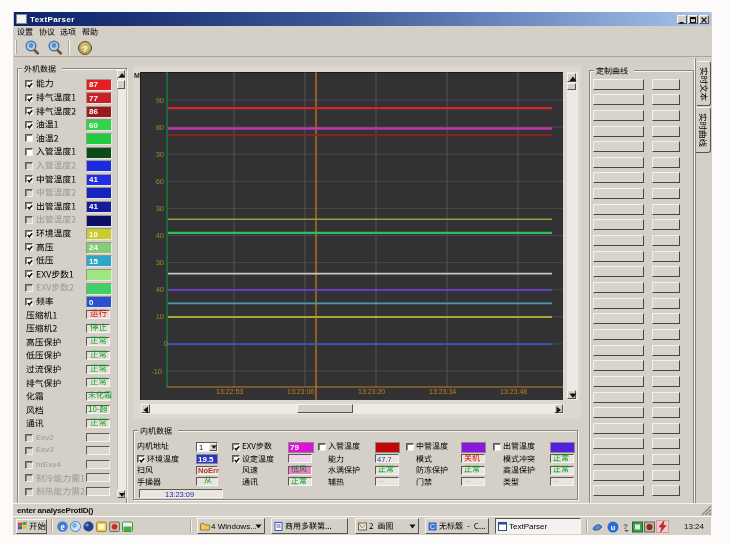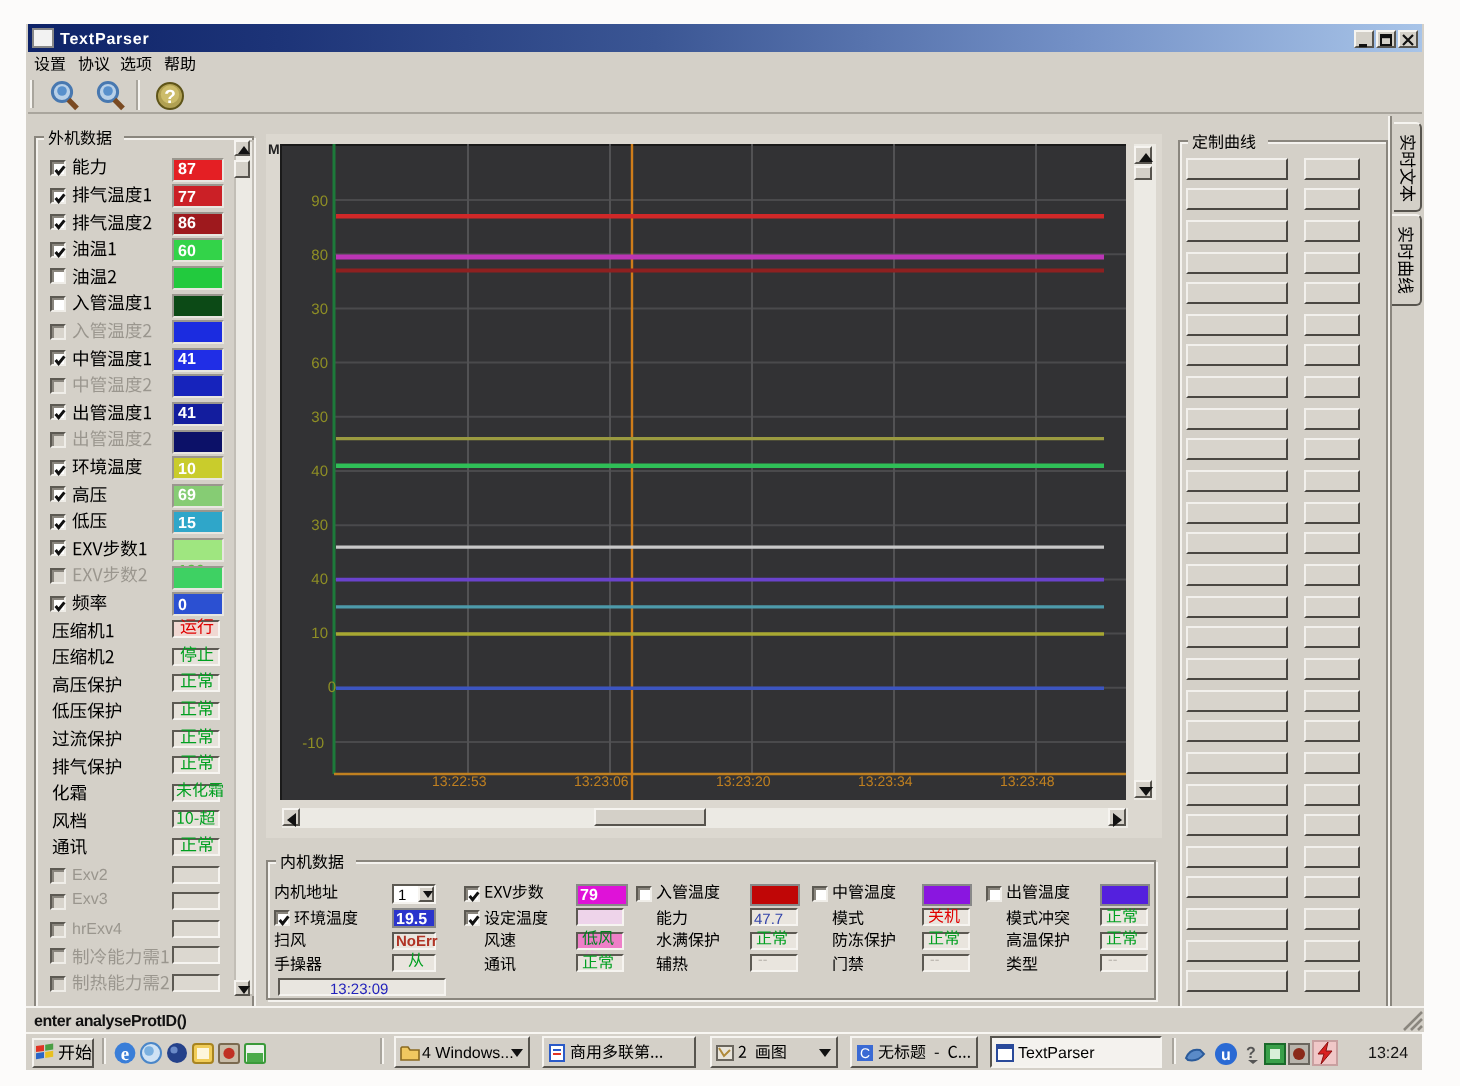--- a/index.html
+++ b/index.html
@@ -231,21 +231,21 @@
         <path d="M1.8 4 L3.3 5.8 L6.2 2.2" stroke="#111" stroke-width="1.5" fill="none"></path>
       </svg>
     </div>
     <svg style="position:absolute;left:36px;top:242.5px;" width="18.6" height="11.0" viewBox="0 0 18.6 11.0">
       <g fill="#000" transform="translate(0,7.57) scale(0.008800,-0.008800)">
         <use href="#g27" x="0"></use>
         <use href="#g28" x="1000"></use>
       </g>
     </svg>
     <div style="position:absolute;left:86px;top:241.7px;width:26px;height:12px;background:#86cc74;border:1px solid #9a968e;border-right-color:#e8e6e0;border-bottom-color:#e8e6e0;"></div>
-    <div style="position:absolute;left:89px;top:243.2px;font:bold 8px 'Liberation Sans',sans-serif;color:#fff;white-space:nowrap;">69</div>
+    <div style="position:absolute;left:89px;top:243.2px;font:bold 8px 'Liberation Sans',sans-serif;color:#fff;white-space:nowrap;">24</div>
     <div style="position:absolute;left:25px;top:256.79999999999995px;width:8px;height:8px;background:#fff;border-top:1px solid #5c5952;border-left:1px solid #5c5952;border-right:1px solid #efede8;border-bottom:1px solid #efede8;box-shadow:inset 1px 1px 0 #8a867e;">
       <svg width="8" height="8" style="position:absolute;left:0;top:0">
         <path d="M1.8 4 L3.3 5.8 L6.2 2.2" stroke="#111" stroke-width="1.5" fill="none"></path>
       </svg>
     </div>
     <svg style="position:absolute;left:36px;top:256.1px;" width="18.6" height="11.0" viewBox="0 0 18.6 11.0">
       <g fill="#000" transform="translate(0,7.57) scale(0.008800,-0.008800)">
         <use href="#g29" x="0"></use>
         <use href="#g28" x="1000"></use>
       </g>

